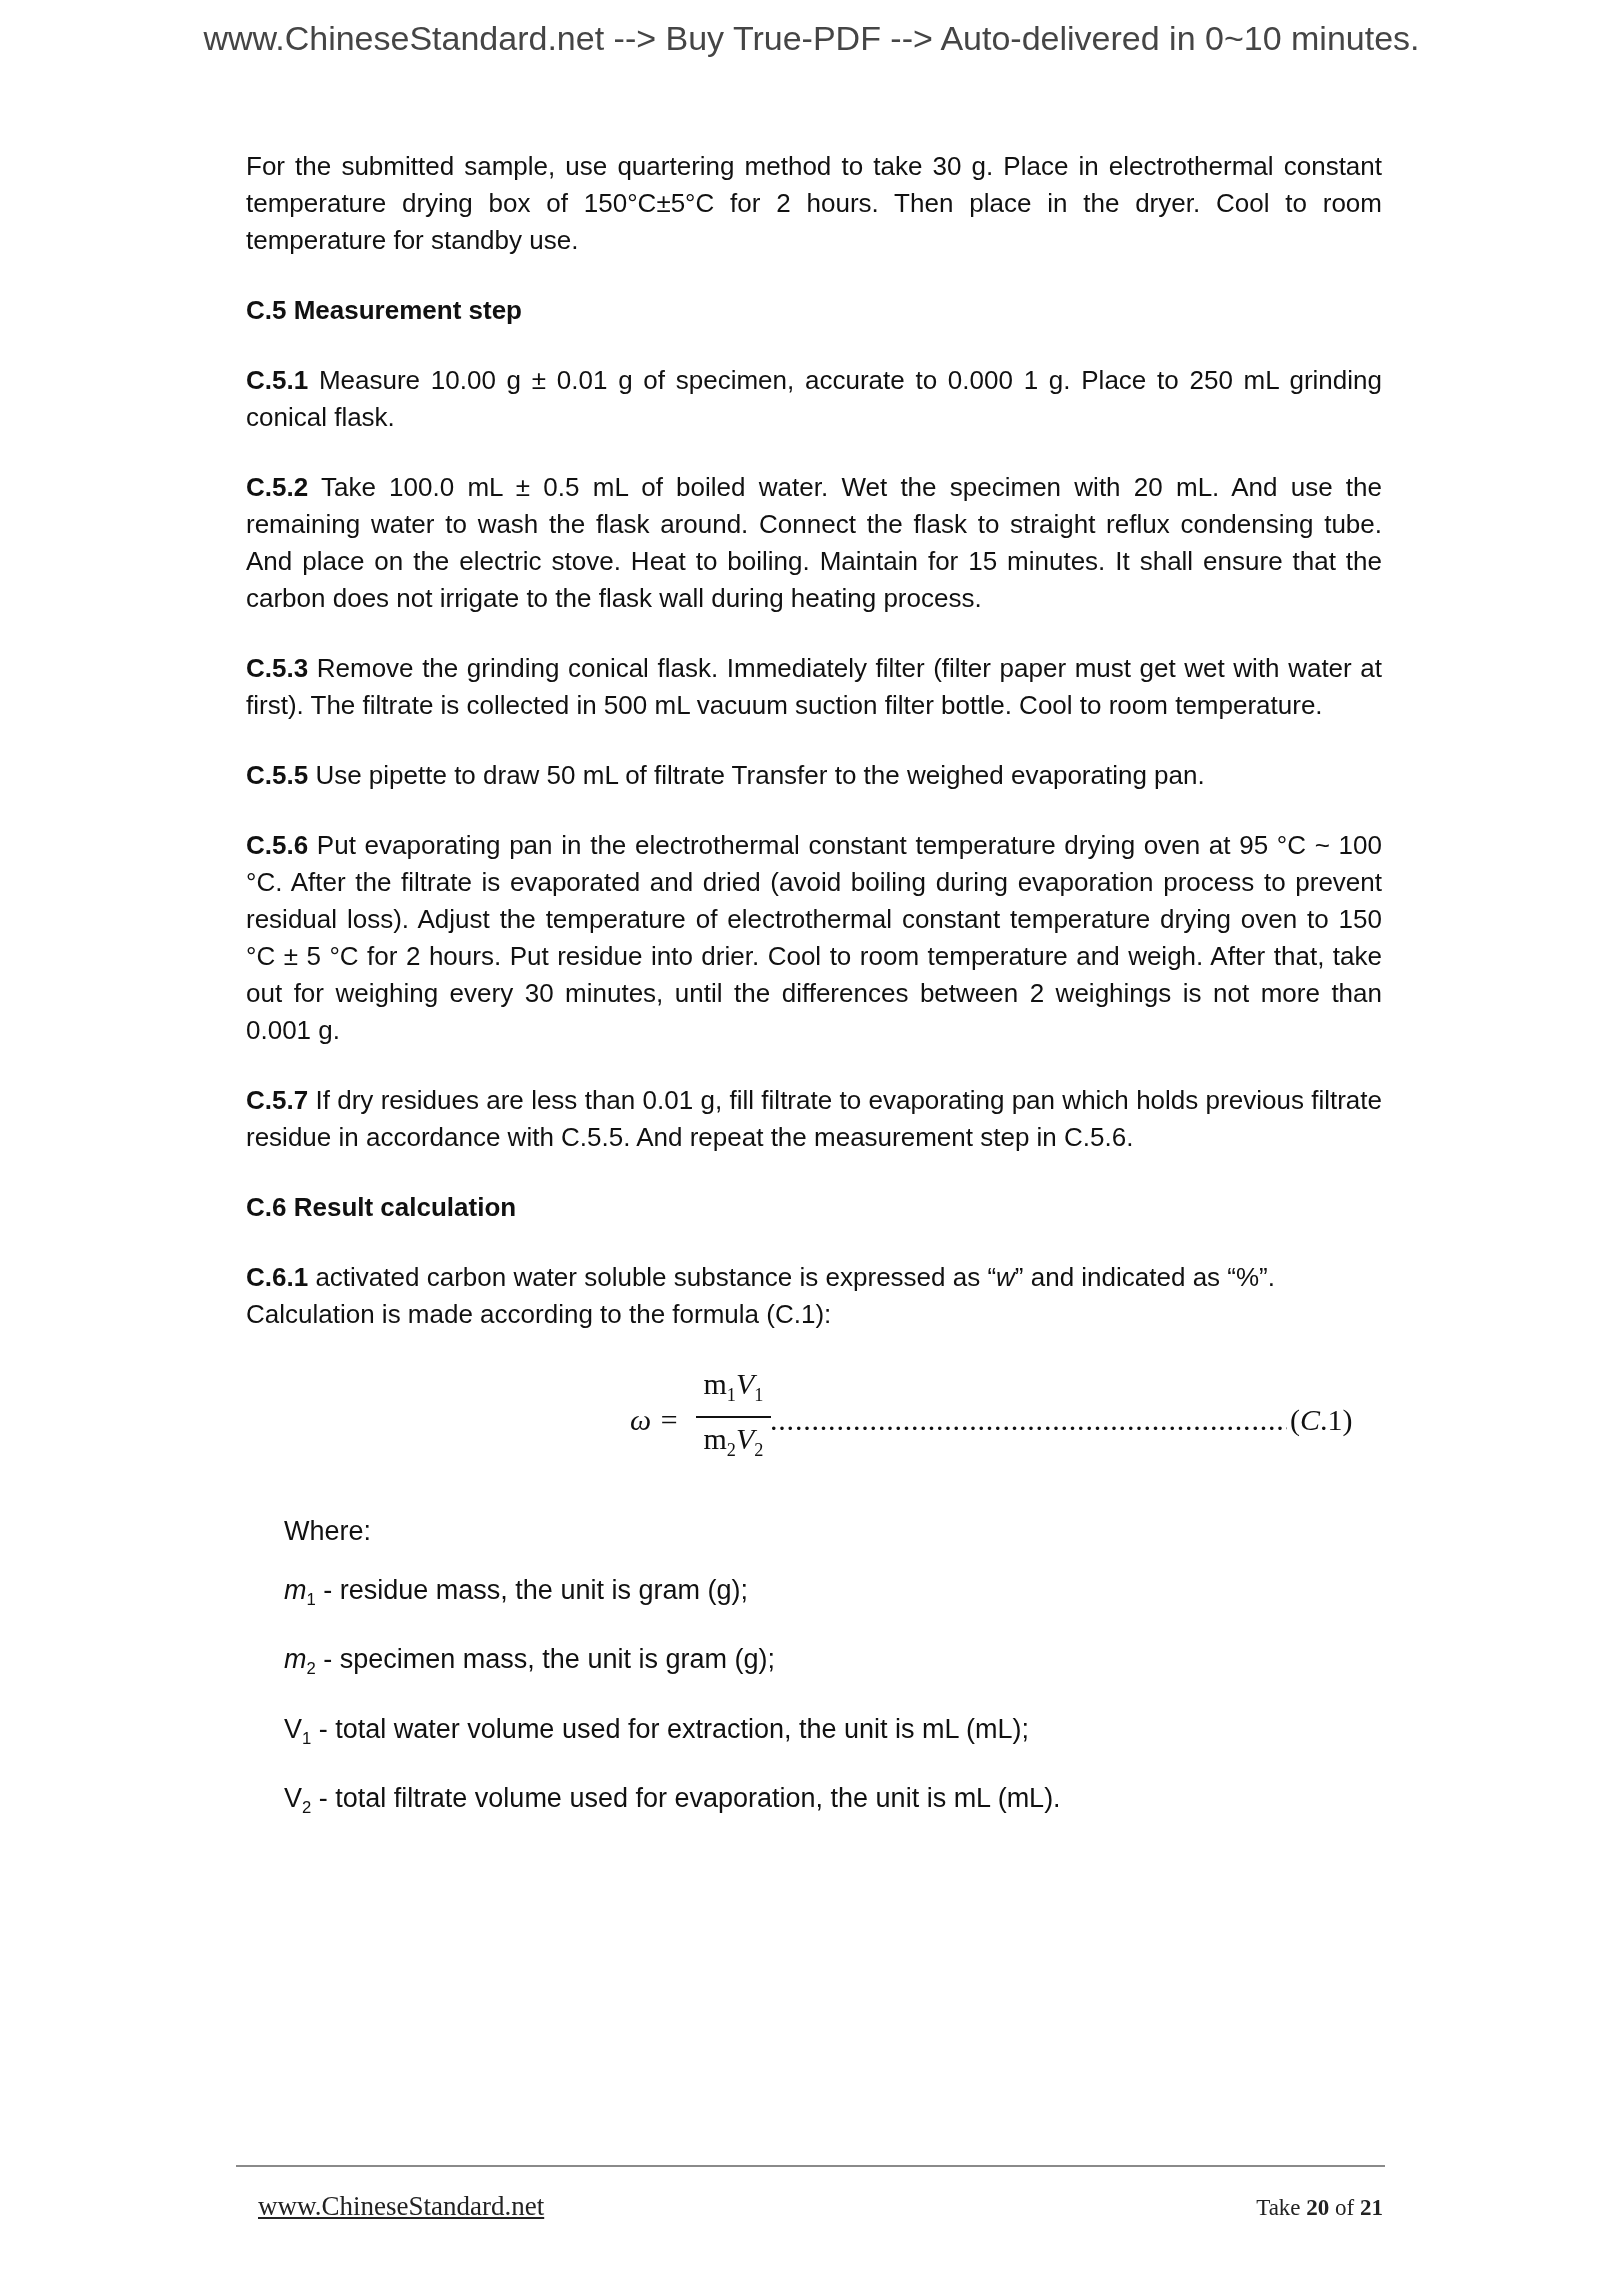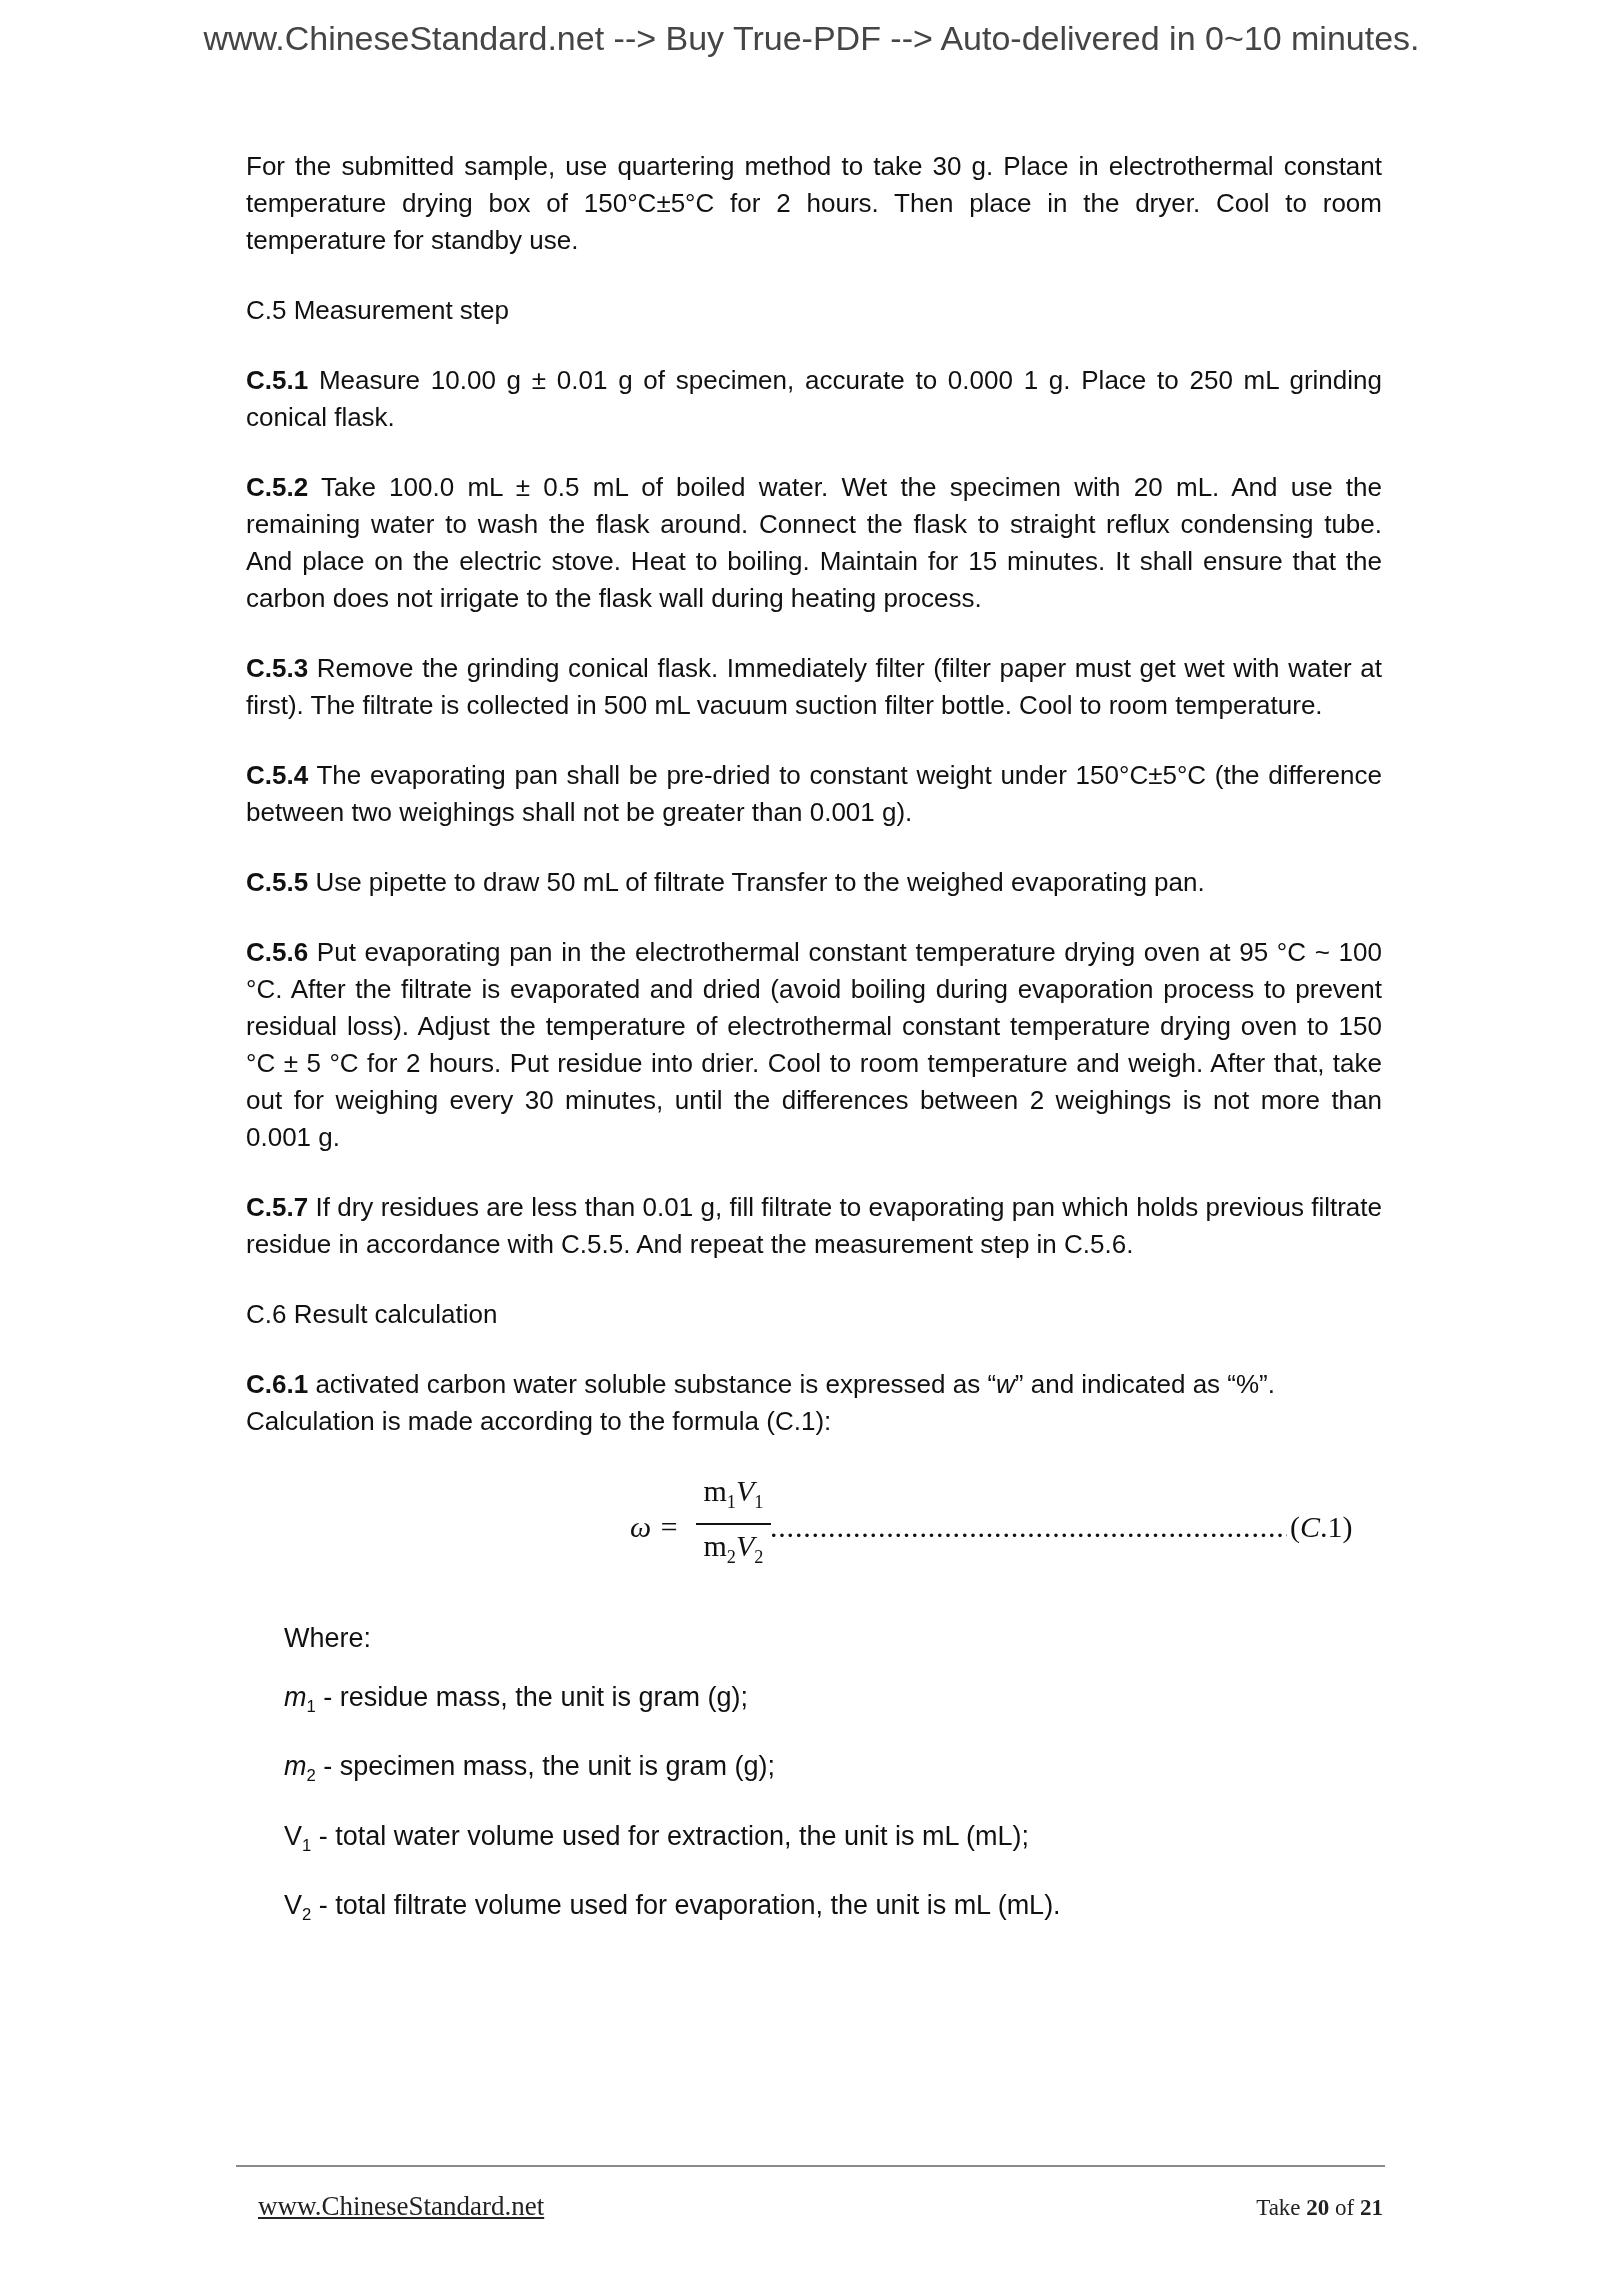--- a/index.html
+++ b/index.html
@@ -1,20 +1,20 @@
 <!DOCTYPE html>
 <html style="font-size:13.3px"><head>
 <meta charset="utf-8">
 <style>
   html, body { margin: 0; padding: 0; background: #ffffff; }
   body { width: 1623px; height: 2295px; position: relative; overflow: hidden; color: #111; font-family: "Liberation Sans", sans-serif; }
   .hdr { position: absolute; top: 19px; left: 0; width: 1623px; text-align: center; font-size: 34px; color: #454545; letter-spacing: 0px; }
   .body-wrap { position: absolute; left: 246px; top: 148px; width: 1136px; }
   p { margin: 0 0 33px 0; font-size: 26px; line-height: 37px; text-align: justify; }
-  p.h { font-weight: normal; margin-bottom: 33px; }
+  p.h { font-weight: bold; margin-bottom: 33px; }
   b.num { font-weight: bold; }
   .formula { position: relative; height: 125px; margin: -8.3px 0 27px 0; font-family: "Liberation Serif", serif; font-size: 30px; }
   .formula .lhs { position: absolute; left: 384px; top: 45px; font-style: italic; }
   .formula .frac { position: absolute; left: 450px; top: 8.3px; width: 75px; text-align: center; }
   .formula .num-t { display: block; line-height: 35px; }
   .formula .bar { display: block; height: 1.7px; background: #111; margin: 3.3px 0; }
   .formula .den-t { display: block; line-height: 35px; }
   .formula sub { font-size: 18.3px; }
   .formula i { font-style: italic; }
   .formula .dots { position: absolute; left: 524px; top: 45px; width: 517px; overflow: hidden; white-space: nowrap; letter-spacing: 0.8px; }
@@ -33,21 +33,20 @@
 <div class="hdr">www.ChineseStandard.net --&gt; Buy True-PDF --&gt; Auto-delivered in 0~10 minutes.</div>
 
 <div class="body-wrap">
   <p>For the submitted sample, use quartering method to take 30 g. Place in electrothermal constant temperature drying box of 150°C±5°C for 2 hours. Then place in the dryer. Cool to room temperature for standby use.</p>
 
   <p class="h">C.5 Measurement step</p>
 
   <p><b class="num">C.5.1</b><span> Measure 10.00 g ± 0.01 g of specimen, accurate to 0.000 1 g. Place to 250 mL grinding conical flask.</span></p>
   <p><b class="num">C.5.2</b><span> Take 100.0 mL ± 0.5 mL of boiled water. Wet the specimen with 20 mL. And use the remaining water to wash the flask around. Connect the flask to straight reflux condensing tube. And place on the electric stove. Heat to boiling. Maintain for 15 minutes. It shall ensure that the carbon does not irrigate to the flask wall during heating process.</span></p>
   <p><b class="num">C.5.3</b><span> Remove the grinding conical flask. Immediately filter (filter paper must get wet with water at first). The filtrate is collected in 500 mL vacuum suction filter bottle. Cool to room temperature.</span></p>
-  <p><b class="num">C.5.4</b><span> The evaporating pan shall be pre-dried to constant weight under 150°C±5°C (the difference between two weighings shall not be greater than 0.001 g).</span></p>
   <p><b class="num">C.5.5</b><span> Use pipette to draw 50 mL of filtrate Transfer to the weighed evaporating pan.</span></p>
   <p><b class="num">C.5.6</b><span> Put evaporating pan in the electrothermal constant temperature drying oven at 95 °C ~ 100 °C. After the filtrate is evaporated and dried (avoid boiling during evaporation process to prevent residual loss). Adjust the temperature of electrothermal constant temperature drying oven to 150 °C ± 5 °C for 2 hours. Put residue into drier. Cool to room temperature and weigh. After that, take out for weighing every 30 minutes, until the differences between 2 weighings is not more than 0.001 g.</span></p>
   <p><b class="num">C.5.7</b><span> If dry residues are less than 0.01 g, fill filtrate to evaporating pan which holds previous filtrate residue in accordance with C.5.5. And repeat the measurement step in C.5.6.</span></p>
 
   <p class="h">C.6 Result calculation</p>
 
   <p style="text-align:left;"><b class="num">C.6.1</b><span> activated carbon water soluble substance is expressed as “</span><i>w</i><span>” and indicated as “%”. Calculation is made according to the formula (C.1):</span></p>
 
   <div class="formula">
     <span class="lhs">ω =</span>

